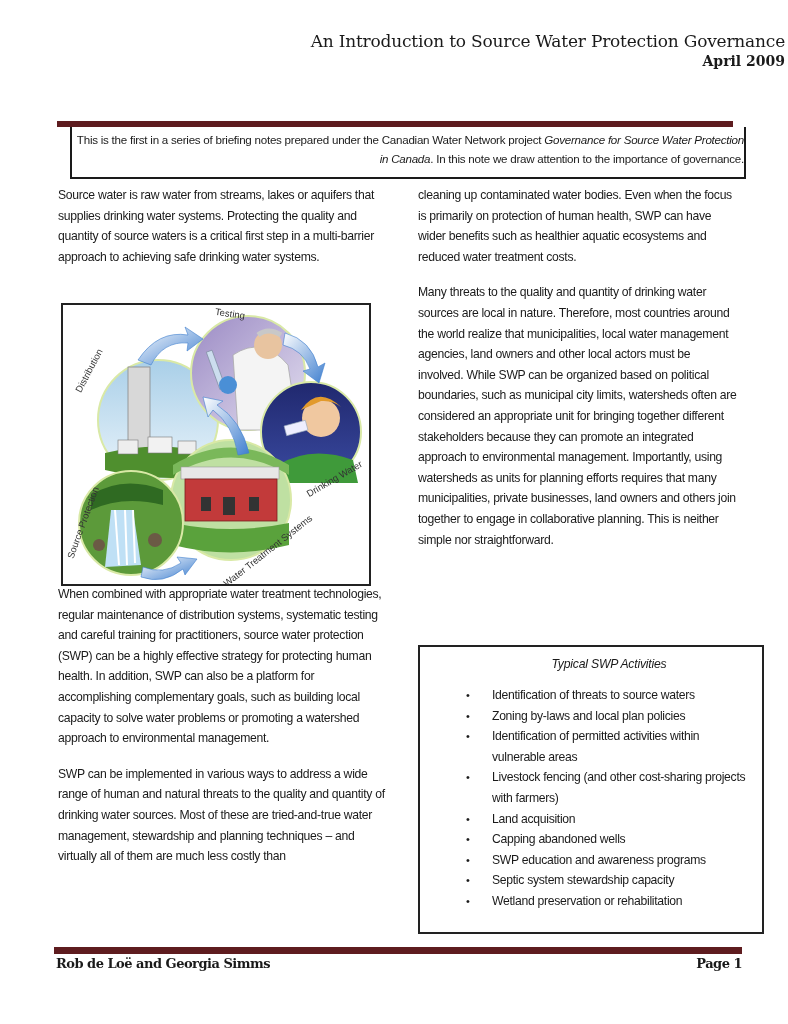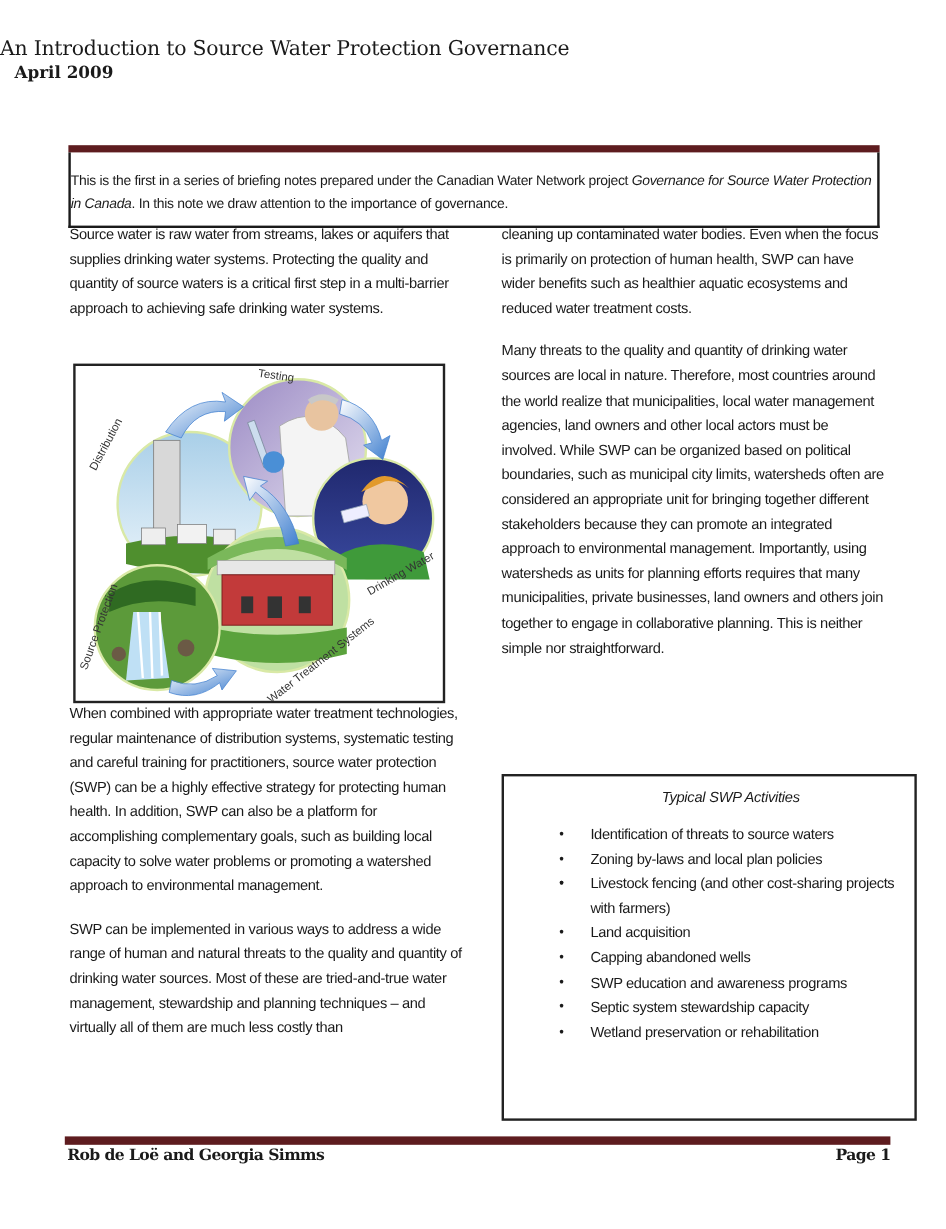--- a/index.html
+++ b/index.html
@@ -1,27 +1,27 @@
 <!DOCTYPE html>
 <html><head>
 <meta charset="utf-8">
 <style>
   html, body { margin: 0; padding: 0; background: #ffffff; }
   body { width: 788px; height: 1024px; position: relative; overflow: hidden; color: #1a1a1a; }
   .serif { font-family: "DejaVu Serif", "Liberation Serif", serif; }
   .sans { font-family: "Liberation Sans", "DejaVu Sans", sans-serif; }
 
-  #title-block { position: absolute; left: 0; top: 30px; width: 785px; text-align: left; }
+  #title-block { position: absolute; left: 0; top: 30px; width: 785px; text-align: right; }
   #title-main { font-size: 17px; line-height: 22px; letter-spacing: -0.2px; }
   #title-sub { font-size: 17px; line-height: 22px; margin-top: 0px; }
   #title-date { font-size: 14px; line-height: 18px; font-weight: bold; padding-left: 12px; }
 
   #top-rule { position: absolute; left: 57px; top: 121px; width: 676px; height: 6px; background: #5e1c1f; }
-  #intro-box { position: absolute; left: 57px; top: 127px; width: 672px; height: 47px; border: 2px solid #1a1a1a; border-top: none;
-    font-size: 11.6px; line-height: 19px; text-align: left; padding-top: 14px; box-sizing: content-box; letter-spacing: -0.25px; }
+  #intro-box { position: absolute; left: 70px; top: 127px; width: 672px; height: 47px; border: 2px solid #1a1a1a; border-top: none;
+    font-size: 11.6px; line-height: 19px; text-align: right; padding-top: 3px; box-sizing: content-box; letter-spacing: -0.25px; }
 
   .col { position: absolute; font-size: 12.2px; line-height: 20.6px; letter-spacing: -0.3px; }
   #left-col-top { left: 58px; top: 185px; width: 330px; }
   #left-col-bottom { left: 58px; top: 584px; width: 330px; }
   #right-col { left: 418px; top: 185px; width: 320px; }
   .col p { margin: 0 0 15px 0; }
 
   #figure { position: absolute; left: 61px; top: 303px; width: 306px; height: 279px; border: 2px solid #222; background: #fff; overflow: hidden; }
   .fig-label { position: absolute; font-family: "Liberation Sans", sans-serif; font-size: 9.5px; color: #333; white-space: nowrap; }
 
@@ -141,21 +141,21 @@
 <div id="right-col" class="col sans">
   <p>cleaning up contaminated water bodies. Even when the focus is primarily on protection of human health, SWP can have wider benefits such as healthier aquatic ecosystems and reduced water treatment costs.</p>
   <p>Many threats to the quality and quantity of drinking water sources are local in nature. Therefore, most countries around the world realize that municipalities, local water management agencies, land owners and other local actors must be involved. While SWP can be organized based on political boundaries, such as municipal city limits, watersheds often are considered an appropriate unit for bringing together different stakeholders because they can promote an integrated approach to environmental management. Importantly, using watersheds as units for planning efforts requires that many municipalities, private businesses, land owners and others join together to engage in collaborative planning. This is neither simple nor straightforward.</p>
 </div>
 
 <div id="activities-box" class="sans">
   <div id="activities-title">Typical SWP Activities</div>
   <ul id="activities-list">
     <li><span class="bullet">•</span><span>Identification of threats to source waters</span></li>
     <li><span class="bullet">•</span><span>Zoning by-laws and local plan policies</span></li>
-    <li><span class="bullet">•</span></li>
+    <li><span class="bullet">•</span><span>Identification of permitted activities within vulnerable areas</span></li>
     <li><span class="bullet">•</span><span>Livestock fencing (and other cost-sharing projects with farmers)</span></li>
     <li><span class="bullet">•</span><span>Land acquisition</span></li>
     <li><span class="bullet">•</span><span>Capping abandoned wells</span></li>
     <li><span class="bullet">•</span><span>SWP education and awareness programs</span></li>
     <li><span class="bullet">•</span><span>Septic system stewardship capacity</span></li>
     <li><span class="bullet">•</span><span>Wetland preservation or rehabilitation</span></li>
   </ul>
 </div>
 
 <div id="bottom-rule" style="background: rgb(94, 28, 31);"></div>

